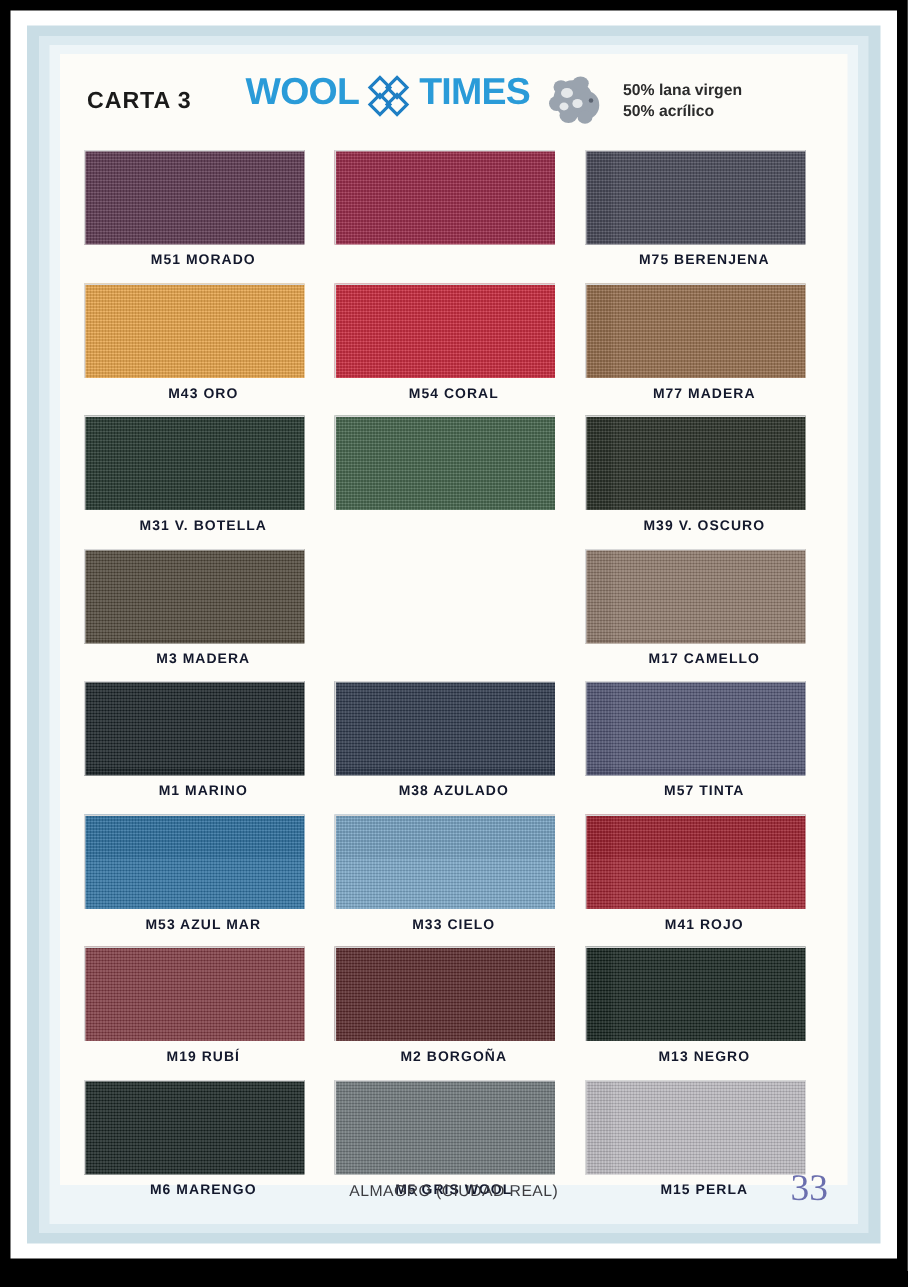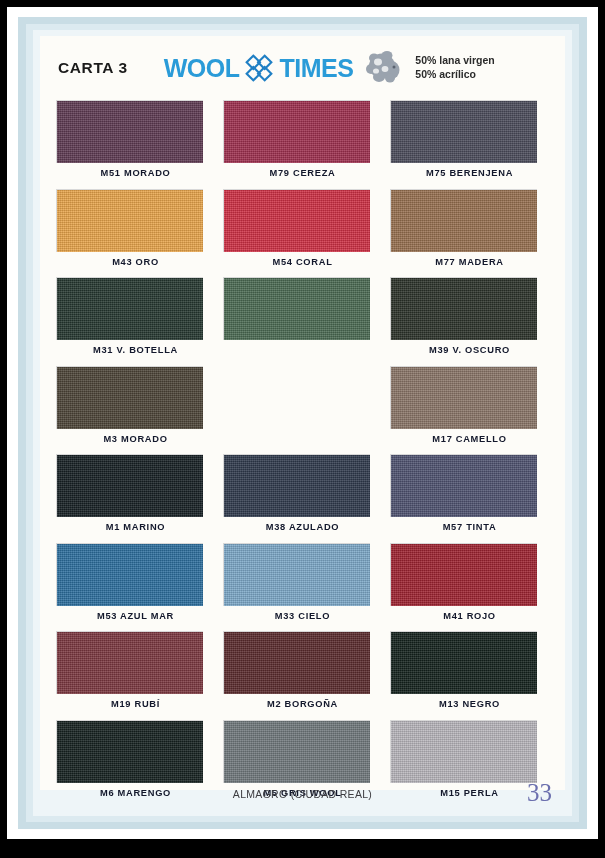--- a/index.html
+++ b/index.html
@@ -67,21 +67,21 @@
   }
   .carta-title {
     font-size: 15.5px;
     font-weight: bold;
     color: #1a1a1a;
     letter-spacing: 0.6px;
     white-space: nowrap;
   }
   .brand-block {
     display: flex;
-    align-items: center;
+    align-items: flex-start;
     margin-left: 36px;
     gap: 5px;
   }
   .brand-word {
     font-size: 25px;
     font-weight: bold;
     color: #2a9bd8;
     letter-spacing: -0.5px;
     line-height: 1;
   }
@@ -234,21 +234,20 @@
       </div>
 
       <div class="grid">
               <div class="row">
                 <div class="cell">
                   <div class="swatch" style="background: rgb(94, 58, 82);"></div>
                   <div class="label">M51 MORADO</div>
                 </div>
                 <div class="cell">
                   <div class="swatch" style="background: rgb(158, 47, 78);"></div>
-                  <div class="label">M79 CEREZA</div>
                 </div>
                 <div class="cell">
                   <div class="swatch" style="background: rgb(74, 75, 90);"></div>
                   <div class="label">M75 BERENJENA</div>
                 </div>
               </div>
               <div class="row">
                 <div class="cell">
                   <div class="swatch" style="background: rgb(232, 165, 74);"></div>
                   <div class="label">M43 ORO</div>
@@ -271,21 +270,21 @@
                   <div class="swatch" style="background: rgb(74, 106, 82);"></div>
                 </div>
                 <div class="cell">
                   <div class="swatch" style="background: rgb(43, 50, 41);"></div>
                   <div class="label">M39 V. OSCURO</div>
                 </div>
               </div>
               <div class="row">
                 <div class="cell">
                   <div class="swatch" style="background: rgb(76, 68, 55);"></div>
-                  <div class="label">M3 MORADO</div>
+                  <div class="label">M3 MADERA</div>
                 </div>
                 <div class="cell">
                   <div class="swatch" style="background: rgb(138, 117, 103);"></div>
                   <div class="label">M17 CAMELLO</div>
                 </div>
               </div>
               <div class="row">
                 <div class="cell">
                   <div class="swatch" style="background: rgb(22, 31, 35);"></div>
                   <div class="label">M1 MARINO</div>

